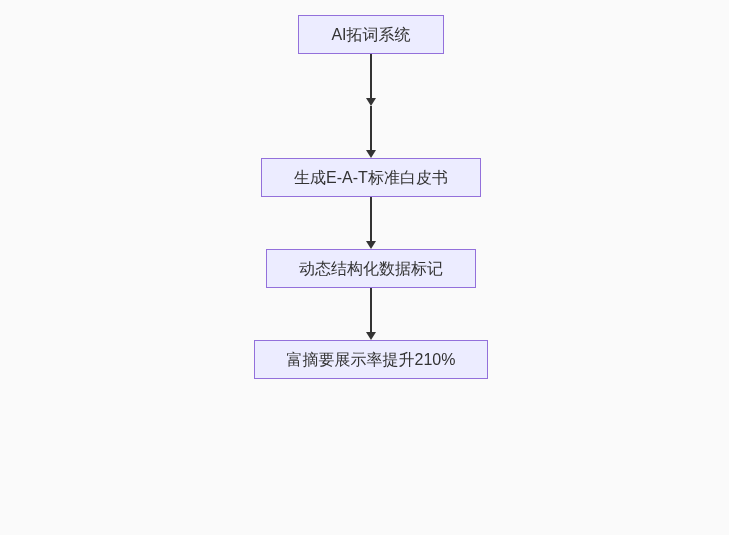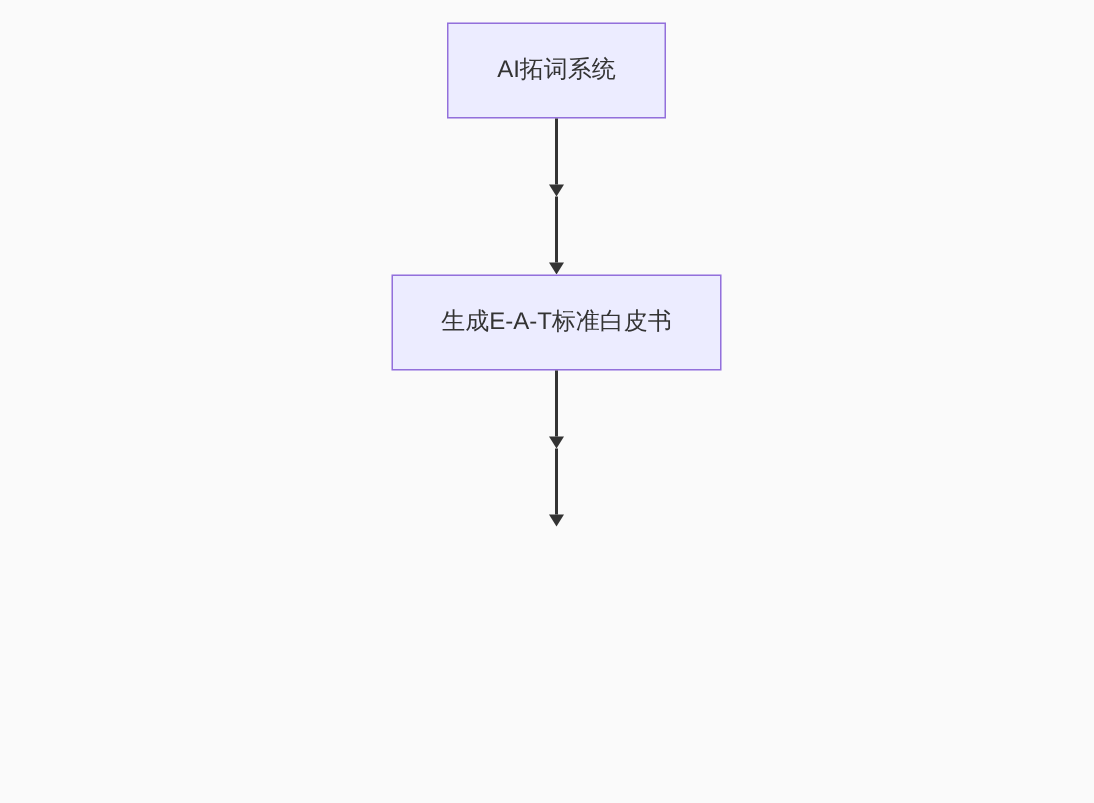--- a/index.html
+++ b/index.html
@@ -27,21 +27,21 @@
   .flow-column {
     position: absolute;
     top: 15px;
     left: 0;
     width: 742px;
     display: flex;
     flex-direction: column;
     align-items: center;
   }
   .node {
-    height: 64px;
+    height: 39px;
     background: var(--node-fill);
     border: 1.5px solid var(--node-border);
     color: var(--text-color);
     font-size: 16px;
     display: flex;
     align-items: center;
     justify-content: center;
     padding: 0 32px;
     white-space: nowrap;
     line-height: 1;
@@ -89,21 +89,23 @@
       <div class="arrow-head"></div>
     </div>
 
     <div class="node">生成E-A-T标准白皮书</div>
 
     <div class="arrow">
       <div class="arrow-line"></div>
       <div class="arrow-head"></div>
     </div>
 
+    <div class="node">动态结构化数据标记</div>
 
     <div class="arrow">
       <div class="arrow-line"></div>
       <div class="arrow-head"></div>
     </div>
 
+    <div class="node">富摘要展示率提升210%</div>
 
   </div>
 </div>
 
 </body></html>

